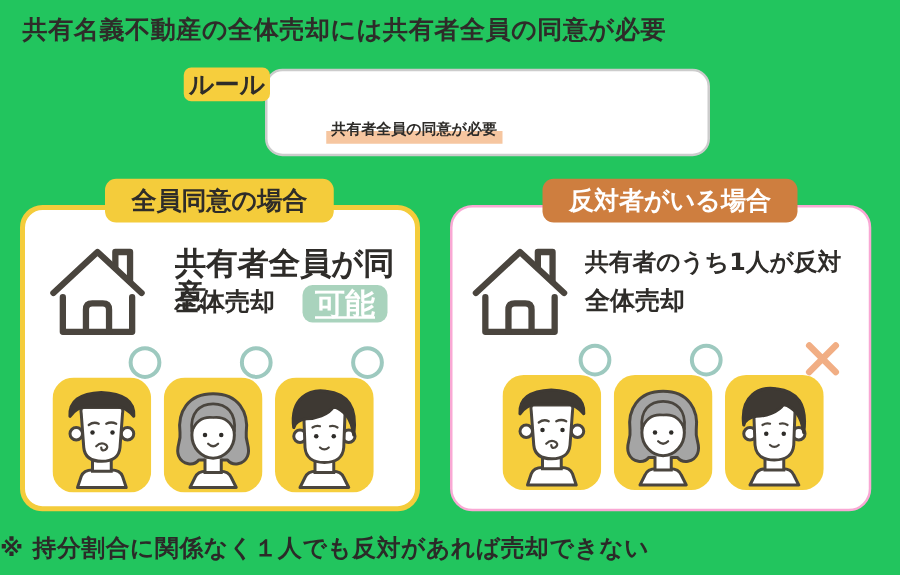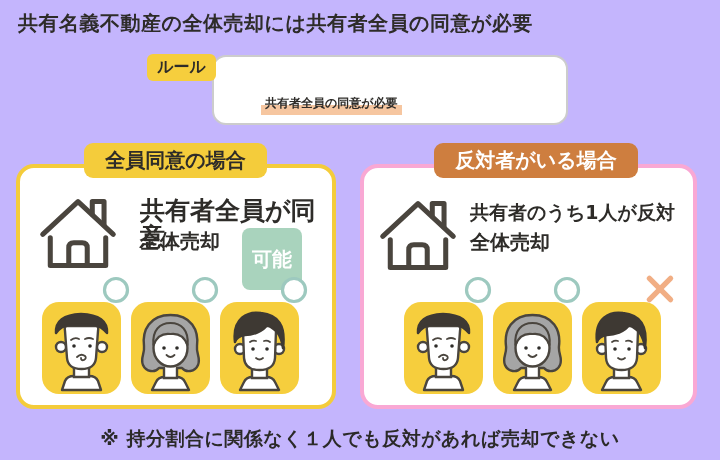--- a/index.html
+++ b/index.html
@@ -1,52 +1,52 @@
 <!DOCTYPE html>
 <html><head>
 <meta charset="utf-8">
 <style>
   * { margin:0; padding:0; box-sizing:border-box; }
   html,body { background:#fff; }
   .canvas {
-    position:relative; width:720px; height:460px; background:#c4b5fd;
+    position:relative; width:720px; height:460px; background:#22c55e;
     font-family:"DejaVu Sans", sans-serif; color:#2e2c29; overflow:hidden;
   }
   .title {
     position:absolute; left:18px; top:10px;
     font-size:20px; font-weight:bold; letter-spacing:0.5px;
   }
   
   .rule-box {
     position:absolute; left:212px; top:55px; width:356px; height:70px;
     border:2px solid #cccccc; border-radius:14px; background:#fff;
   }
   .rule-label {
     position:absolute; left:147px; top:54px; width:69px; height:27px;
     background:#F6CE3D; border-radius:6px; z-index:2;
     display:flex; align-items:center; justify-content:center;
-    font-size:16px; font-weight:bold; color:#2e2c29;
+    font-size:20px; font-weight:bold; color:#2e2c29;
   }
   .rule-line1 {
     position:absolute; left:235px; top:64px;
     font-size:20px; font-weight:bold; line-height:24px;
   }
   .rule-line2 {
     position:absolute; left:261px; top:91px;
     font-size:12px; font-weight:bold; line-height:24px;
     background:linear-gradient(to bottom, transparent 58%, #F6C6A0 58%);
     padding:0 4px;
   }
   
   .panel {
     position:absolute; top:164px; height:245px;
     border-radius:18px; background:#fff;
   }
   .panel-unanimous { left:16px;  width:320px; border:4px solid #F4CC3B; }
-  .panel-objector  { left:360px; width:337px; border:4px solid #f9a8d4; }
+  .panel-objector  { left:360px; width:337px; border:2px solid #f9a8d4; }
   .panel-header {
     position:absolute; top:143px; height:35px; z-index:2;
     border-radius:9px; display:flex; align-items:center; justify-content:center;
     font-size:20px; font-weight:bold;
   }
   .header-unanimous { left:84px;  width:183px; background:#F4CC3B; color:#2e2c29; }
   .header-objector  { left:434px; width:204px; background:#CE7E3F; color:#ffffff; }
   .house {
     position:absolute; width:84px; height:78px;
   }
@@ -57,37 +57,37 @@
   }
   .panel-unanimous .cond { left:120px; top:30px; font-size:25px; }
   .panel-objector  .cond { left:106px; top:31px; font-size:19px; }
   .action-row {
     position:absolute; display:flex; gap:22px;
   }
   .panel-unanimous .action-row { left:120px; top:60px; }
   .panel-objector  .action-row { left:106px; top:61px; }
   .action { font-size:20px; font-weight:bold; }
   .badge {
-    display:inline-block; padding:18px 10px; border-radius:8px;
-    font-size:20px; font-weight:bold; color:#fff; line-height:26px;
+    display:inline-block; padding:2px 10px; border-radius:8px;
+    font-size:24px; font-weight:bold; color:#fff; line-height:26px;text-decoration:underline;
   }
   .badge-ok { background:#A9D3BD; }
   .badge-ng { background:#CE7E3F; }
   .avatars {
     position:absolute; top:134px; display:flex; gap:10px;
   }
   .panel-unanimous .avatars { left:22px; }
   .panel-objector  .avatars { left:40px; }
   .avatar { position:relative; width:79px; height:92px; }
   .avatar-svg { position:absolute; left:0; top:0; width:79px; height:92px; }
   .mark { position:absolute; z-index:2; }
   .circle-mark { width:28px; height:28px; top:-26px; right:-9px; }
   .cross-mark  { width:36px; height:36px; top:-31px; right:-17px; }
   .footnote {
-    position:absolute; left:0; right:0; top:426px; text-align:center;
+    position:absolute; left:0; right:0; top:426px; text-align:left;
     font-size:19px; font-weight:bold; letter-spacing:0.5px; color:#2b2a28;
   }
 </style>
 </head>
 <body>
 
 <svg width="0" height="0" style="position:absolute" aria-hidden="true">
   <defs>
     <symbol id="icon-house" viewBox="0 0 100 92">
       <g fill="none" stroke="#4A453E" stroke-width="6" stroke-linecap="round" stroke-linejoin="round">

